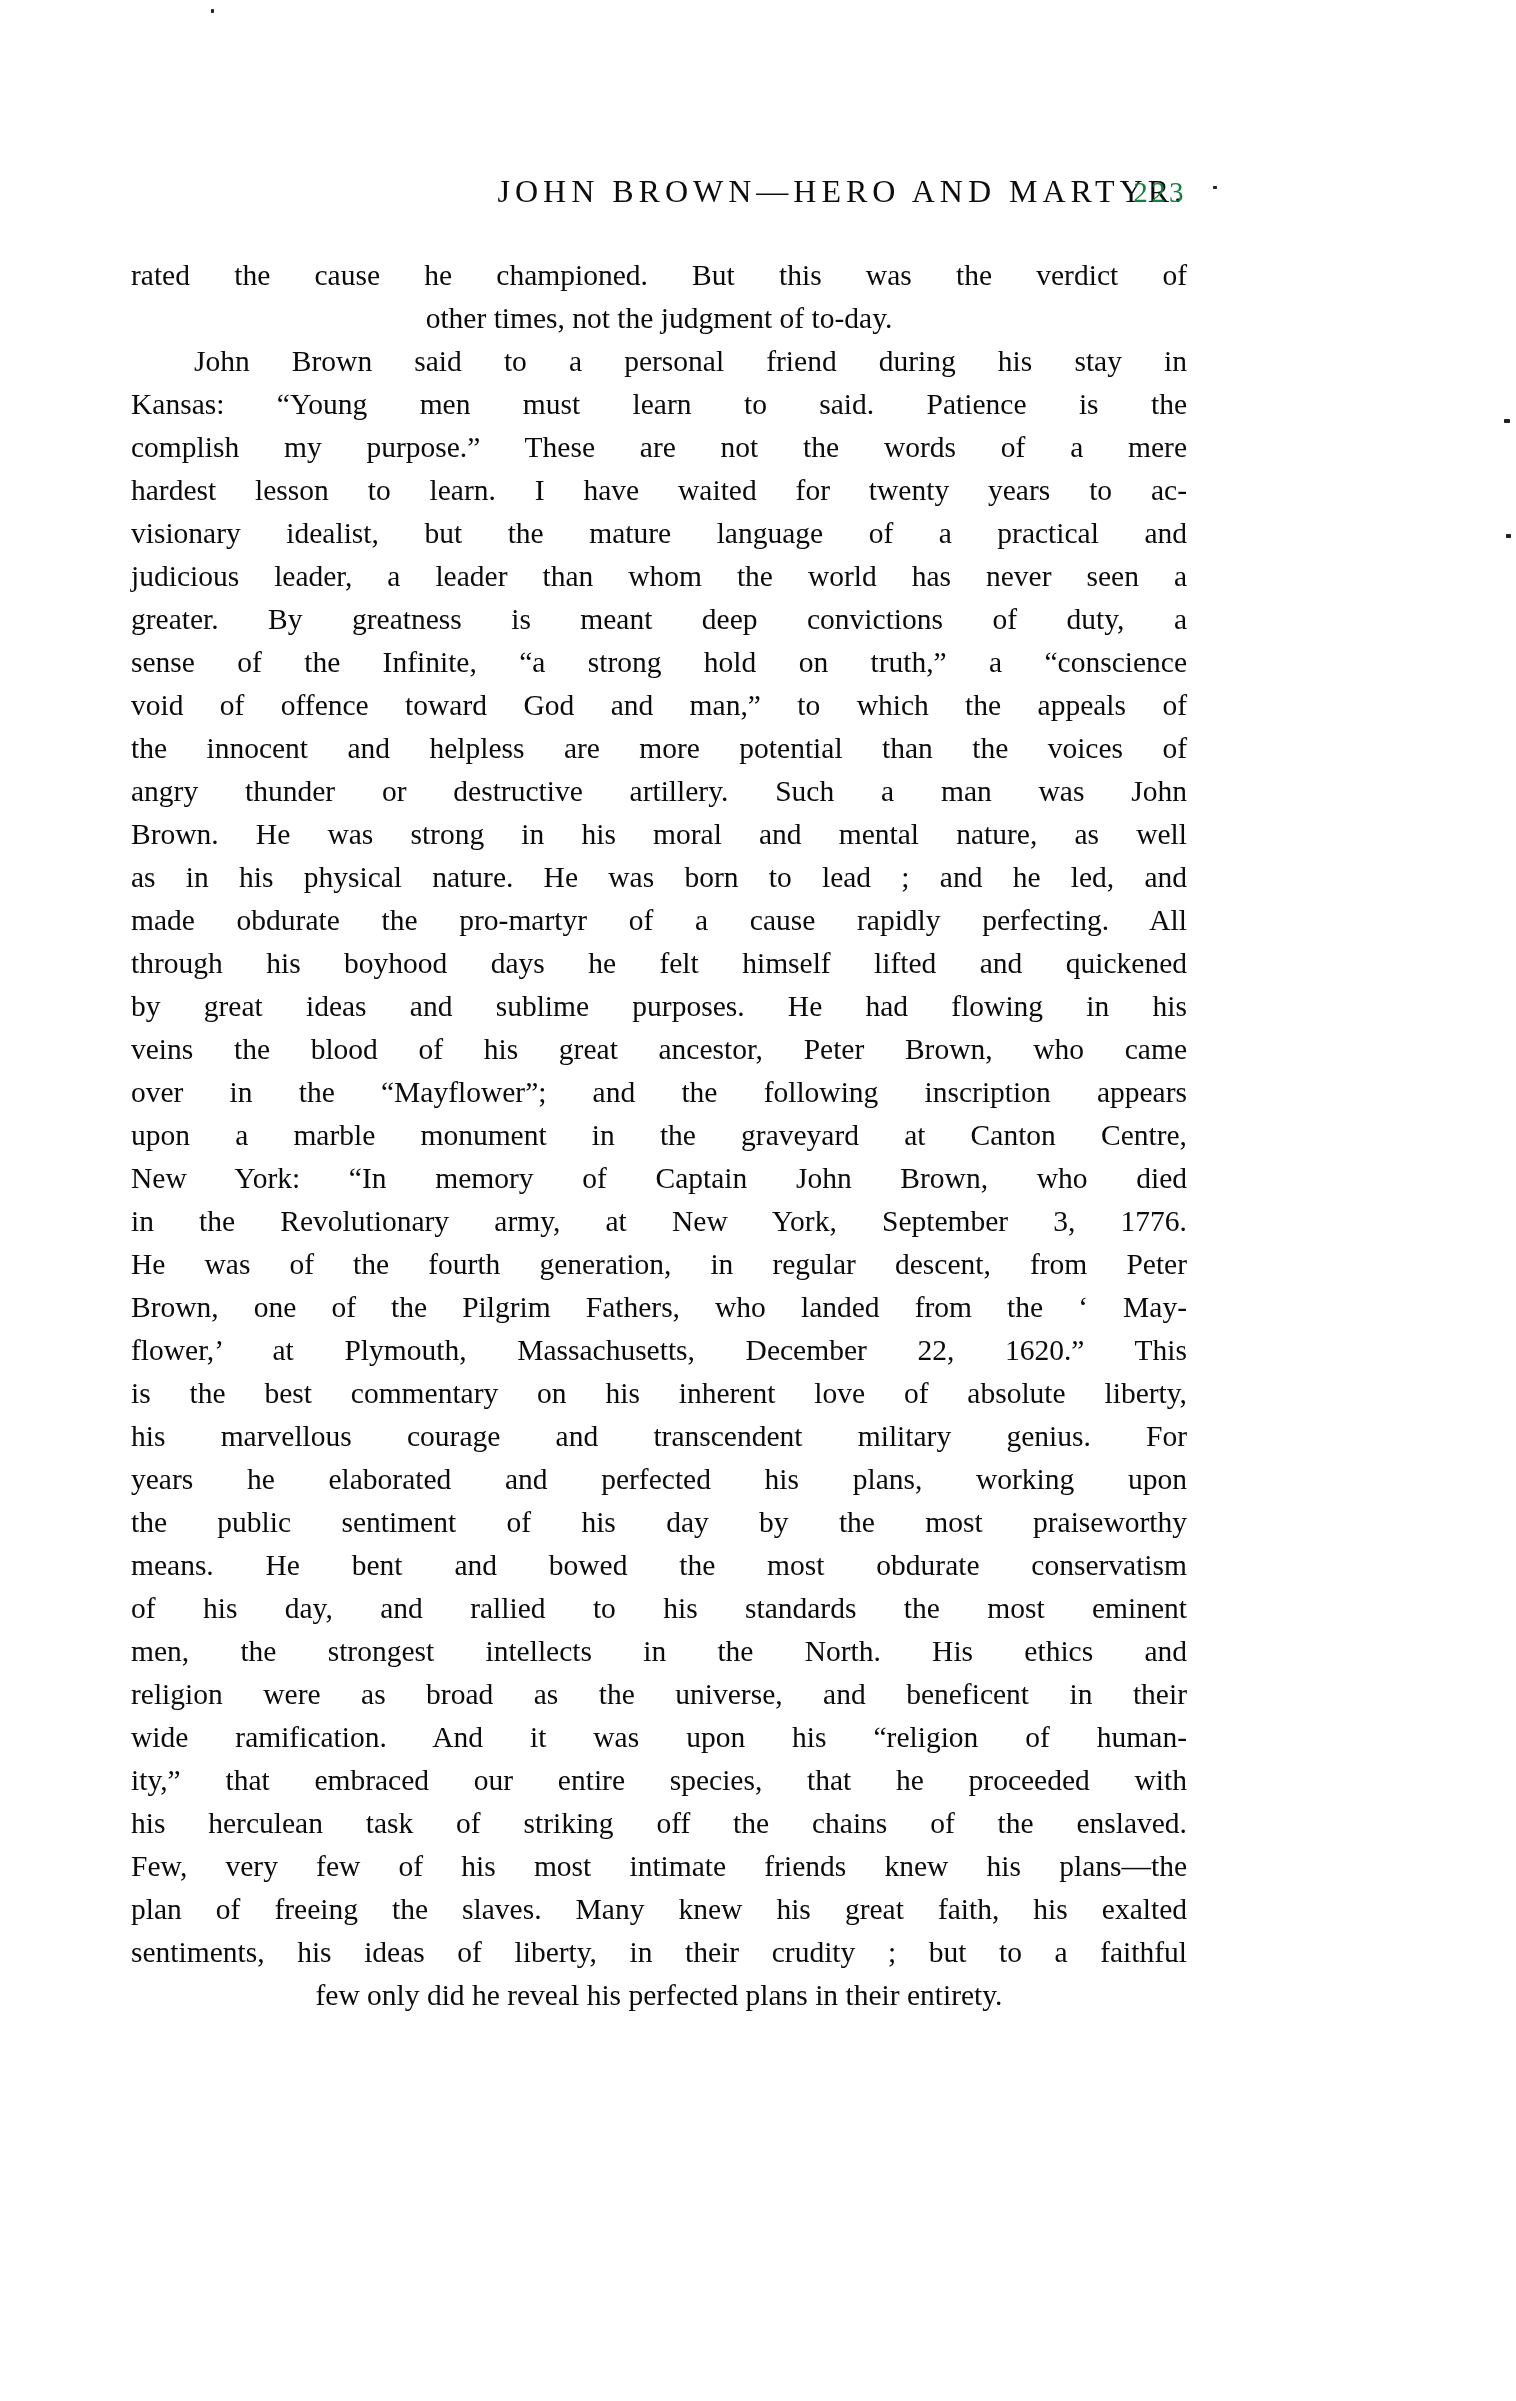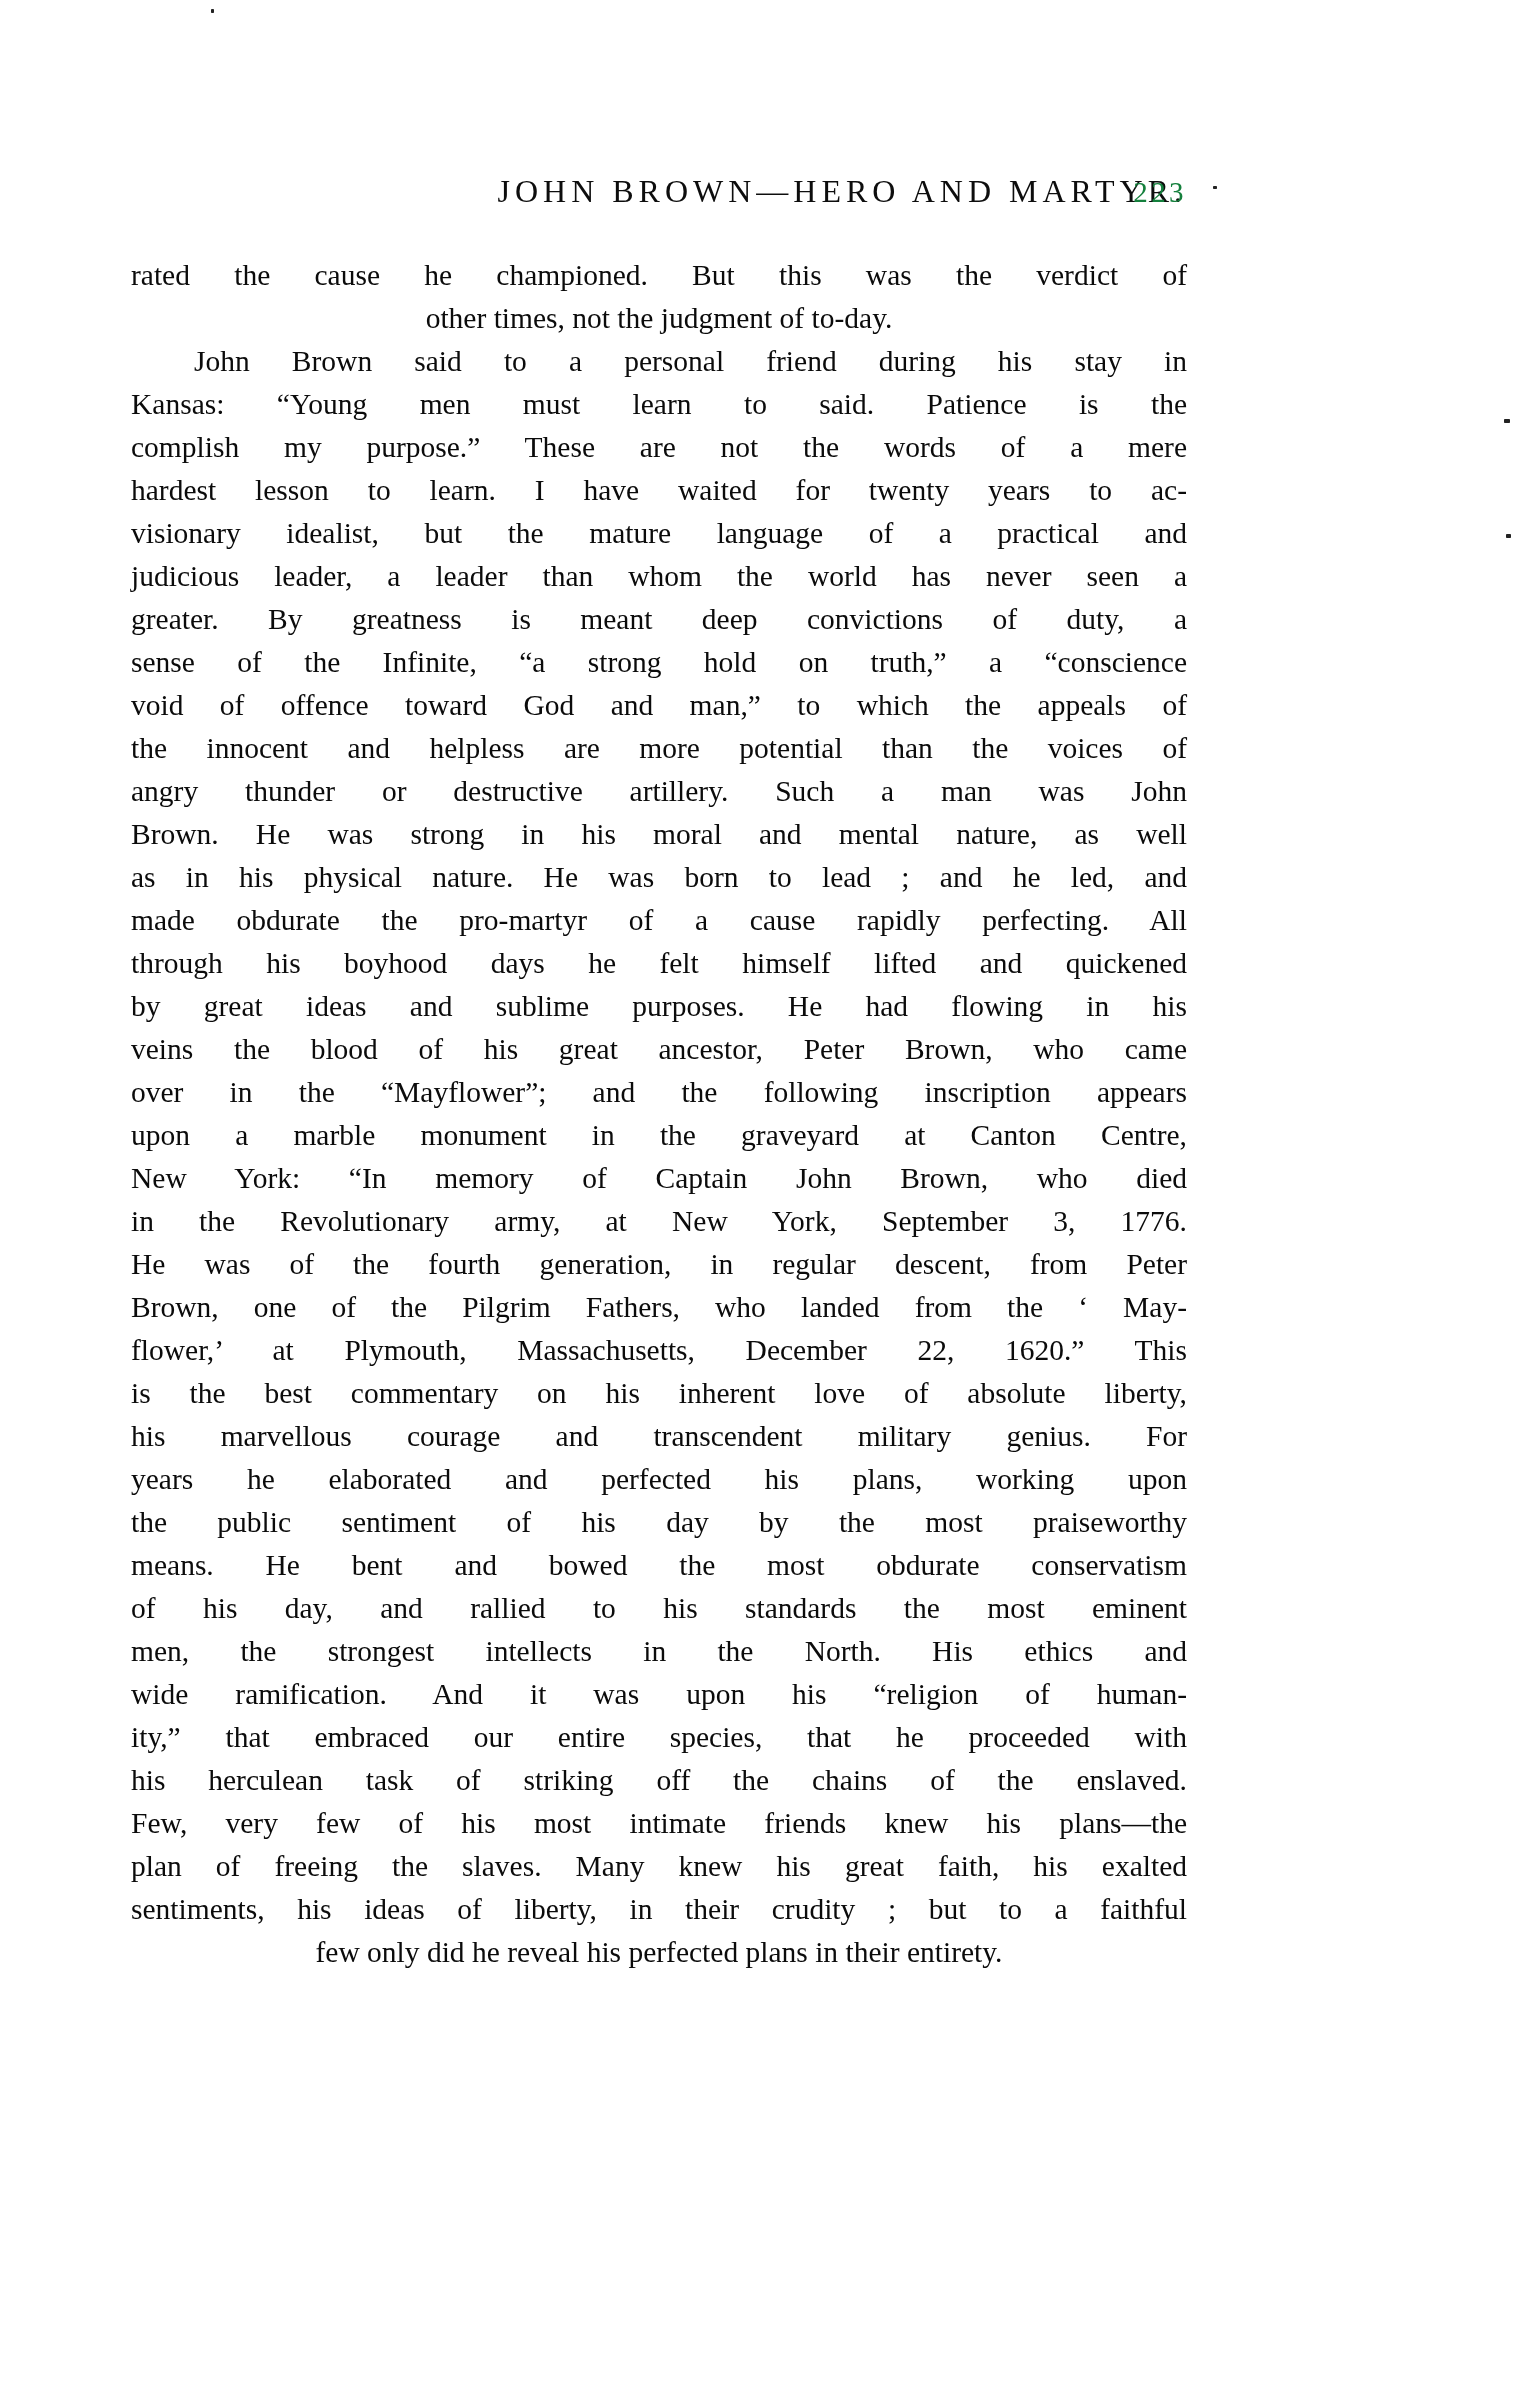--- a/index.html
+++ b/index.html
@@ -110,20 +110,21 @@
       <div class="line j">He was of the fourth generation, in regular descent, from Peter</div>
       <div class="line j">Brown, one of the Pilgrim Fathers, who landed from the ‘ May-</div>
       <div class="line j">flower,’ at Plymouth, Massachusetts, December 22, 1620.”  This</div>
       <div class="line j">is the best commentary on his inherent love of absolute liberty,</div>
       <div class="line j">his marvellous courage and transcendent military genius.  For</div>
       <div class="line j">years he elaborated and perfected his plans, working upon</div>
       <div class="line j">the public sentiment of his day by the most praiseworthy</div>
       <div class="line j">means.  He bent and bowed the most obdurate conservatism</div>
       <div class="line j">of his day, and rallied to his standards the most eminent</div>
       <div class="line j">men, the strongest intellects in the North.  His ethics and</div>
+      <div class="line j">religion were as broad as the universe, and beneficent in their</div>
       <div class="line j">wide ramification.  And it was upon his “religion of human-</div>
       <div class="line j">ity,” that embraced our entire species, that he proceeded with</div>
       <div class="line j">his herculean task of striking off the chains of the enslaved.</div>
       <div class="line j">Few, very few of his most intimate friends knew his plans—the</div>
       <div class="line j">plan of freeing the slaves.  Many knew his great faith, his exalted</div>
       <div class="line j">sentiments, his ideas of liberty, in their crudity ; but to a faithful</div>
       <div class="line">few only did he reveal his perfected plans in their entirety.</div>
     </div>
 
   <div class="speck speck-1"></div>

